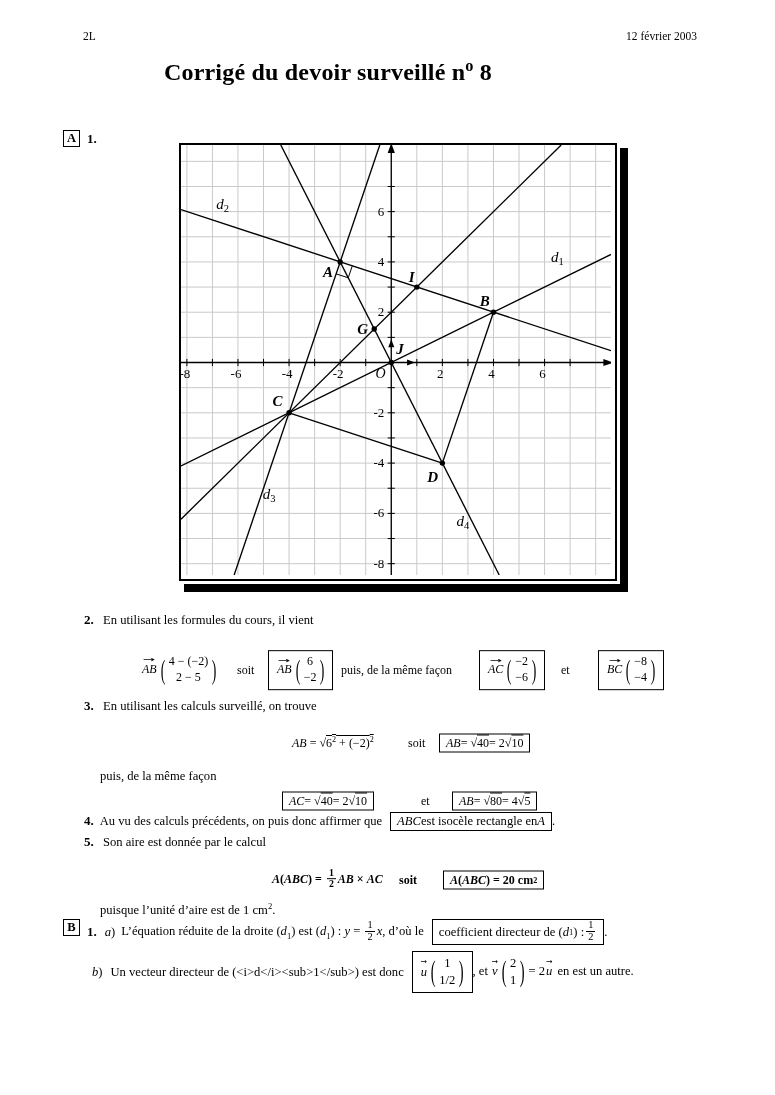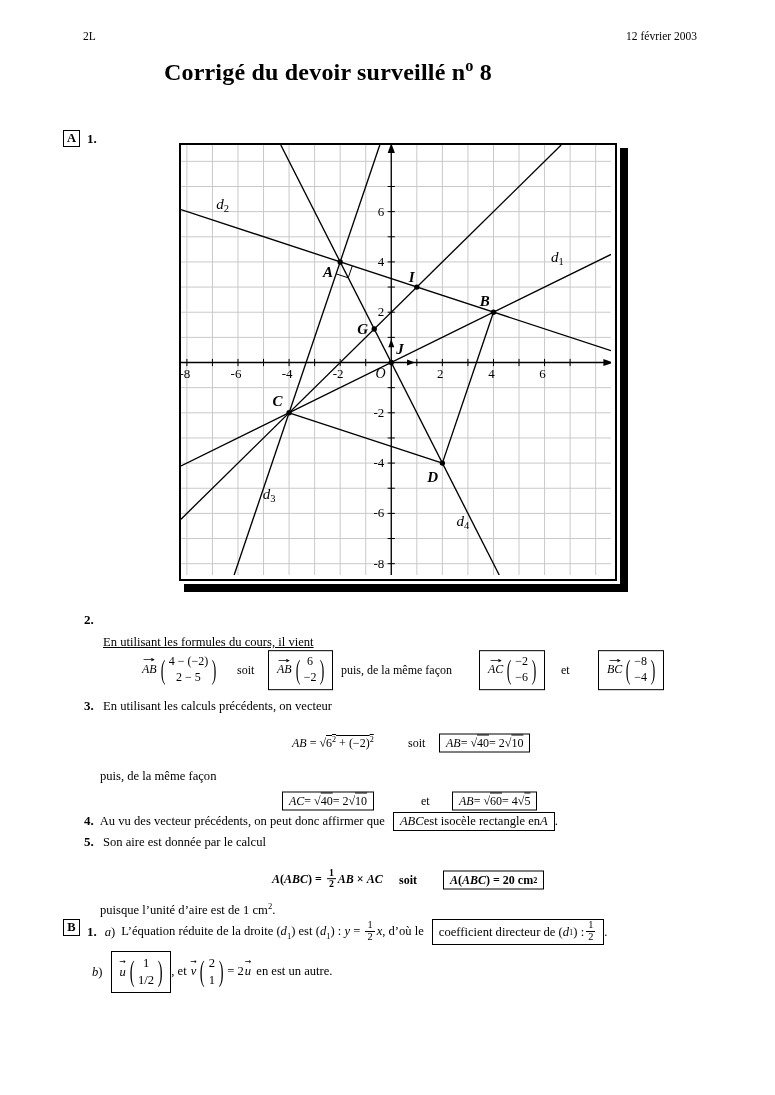--- a/index.html
+++ b/index.html
@@ -169,21 +169,21 @@
           <circle cx="235.82293523469997" cy="142.07602339181287" r="2.7" fill="#000"></circle>
           <text x="230.71301247771842" y="136.51461988304092" font-size="15" font-style="italic" font-weight="bold" text-anchor="middle">I</text>
           <circle cx="210.27332144979206" cy="217.51461988304092" r="2.7" fill="#000"></circle>
           <text x="218.96019013666074" y="209.43859649122805" font-size="15" font-style="italic" font-weight="bold" text-anchor="middle">J</text>
         </g>
       </svg>
   </div>
 </div>
 
 <span class="abs bnum" style="left:84px;top:612px;">2.</span>
-<span class="abs btxt" style="left:103px;top:635px;text-decoration:underline;">En utilisant les formules du cours, il vient</span>
+<span class="abs btxt" style="left:103px;top:613px;">En utilisant les formules du cours, il vient</span>
 
 <div class="mrow" style="top:646px;height:48px;">
   <span style="left:141px;"><span class="vec">AB</span><span class="cvec">
         <span class="bp">(</span>
         <span class="col">
           <span>4 − (−2)</span>
           <span>2 − 5</span>
         </span>
         <span class="bp">)</span>
       </span></span>
@@ -219,39 +219,39 @@
         <span class="col">
           <span>−8</span>
           <span>−4</span>
         </span>
         <span class="bp">)</span>
       </span>
     </span>
 </div>
 
 <span class="abs bnum" style="left:84px;top:698px;">3.</span>
-<span class="abs btxt" style="left:103px;top:699px;">En utilisant les calculs précédents, on vecteur</span>
+<span class="abs btxt" style="left:103px;top:699px;">En utilisant les calculs surveillé, on trouve</span>
 
 <div class="mrow" style="top:728px;height:30px;margin-left:20px;">
   <span style="left:272px;"><i>AB</i> = √<u>6<sup>2</sup> + (−2)<sup>2</sup></u></span>
   <span style="left:388px;">soit</span>
   <span style="left:419px;" class="fbox slim"><i>AB</i> = √<u>40</u> = 2√<u>10</u></span>
 </div>
 
 <span class="abs btxt" style="left:100px;top:769px;">puis, de la même façon</span>
 
 <div class="mrow" style="top:786px;height:30px;">
   <span style="left:282px;" class="fbox slim"><i>AC</i> = √<u>40</u> = 2√<u>10</u></span>
   <span style="left:421px;">et</span>
-  <span style="left:452px;" class="fbox slim"><i>AB</i> = √<u>60</u> = 4√<u>5</u></span>
+  <span style="left:452px;" class="fbox slim"><i>AB</i> = √<u>80</u> = 4√<u>5</u></span>
 </div>
 
 <div class="frow" style="left:84px;top:808px;height:26px;">
   <span class="bnum">4.</span>
-  <span class="btxt gap6">Au vu des vecteur précédents, on peut donc affirmer que</span>
+  <span class="btxt gap6">Au vu des calculs précédents, on puis donc affirmer que</span>
   <span class="fbox slim gap8"><i>ABC</i> est isocèle rectangle en <i>A</i></span>
   <span class="btxt">.</span>
 </div>
 
 <span class="abs bnum" style="left:84px;top:834px;">5.</span>
 <span class="abs btxt" style="left:103px;top:835px;">Son aire est donnée par le calcul</span>
 
 <div class="mrow" style="top:862px;height:36px;font-weight:bold;">
   <span style="left:272px;"><i>A</i>(<i>ABC</i>) = <span class="frac">
         <span>1</span>
@@ -273,20 +273,21 @@
       </span><i>x</i>, d’où le</span>
   <span class="fbox slim gap8">coefficient directeur de (<i>d</i><sub>1</sub>) : <span class="frac">
         <span>1</span>
         <span class="fb">2</span>
       </span></span>
   <span class="btxt">.</span>
 </div>
 
 <div class="frow" style="left:92px;top:950px;height:44px;">
   <span class="btxt"><i>b</i>)</span>
+  <span class="btxt gap8">Un vecteur directeur de (&lt;i&gt;d&lt;/i&gt;&lt;sub&gt;1&lt;/sub&gt;) est donc</span>
   <span class="fbox gap8">
       <span class="vec one">u</span>
       <span class="cvec">
         <span class="bp">(</span>
         <span class="col">
           <span>1</span>
           <span>1/2</span>
         </span>
         <span class="bp">)</span>
       </span>

